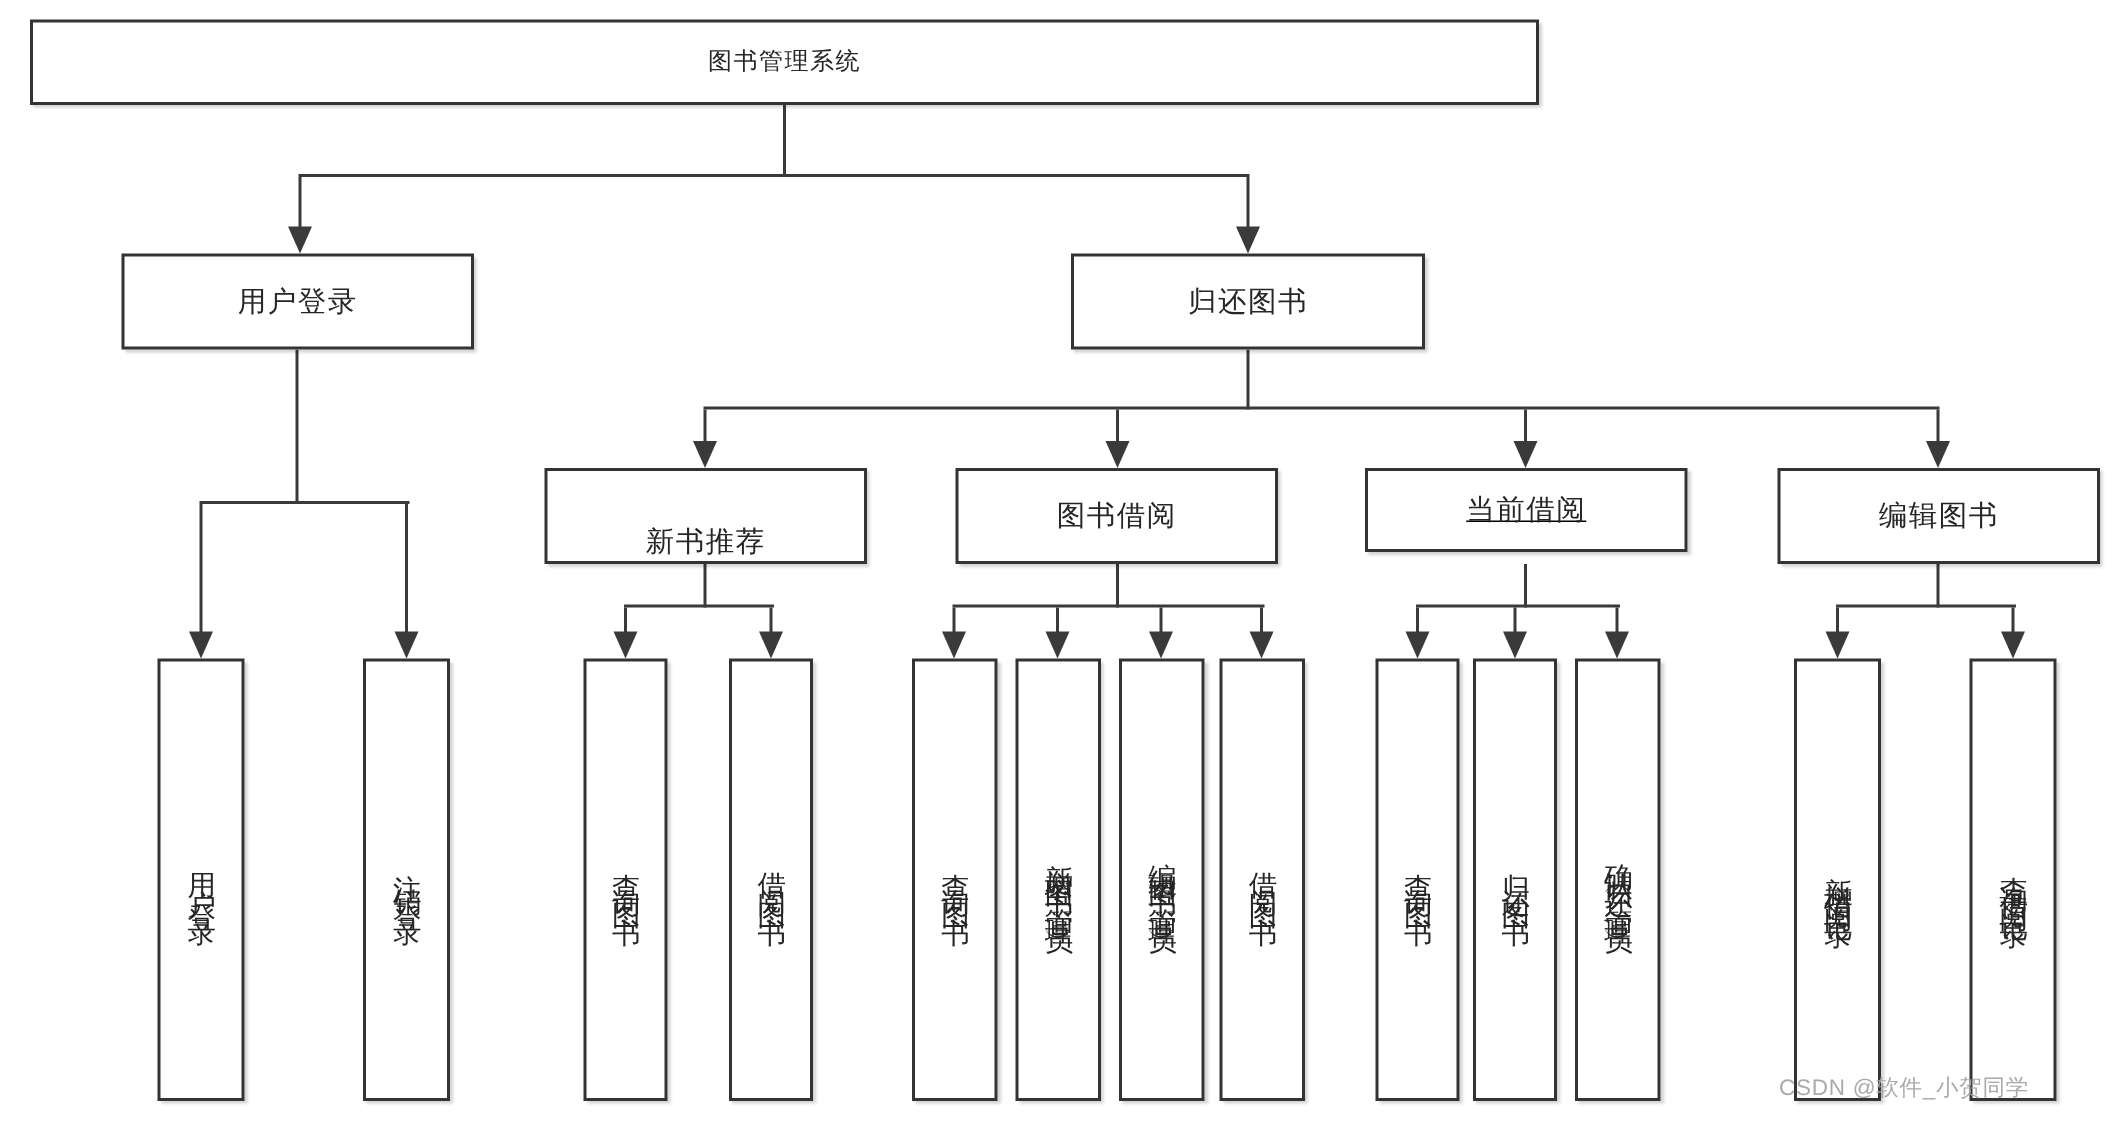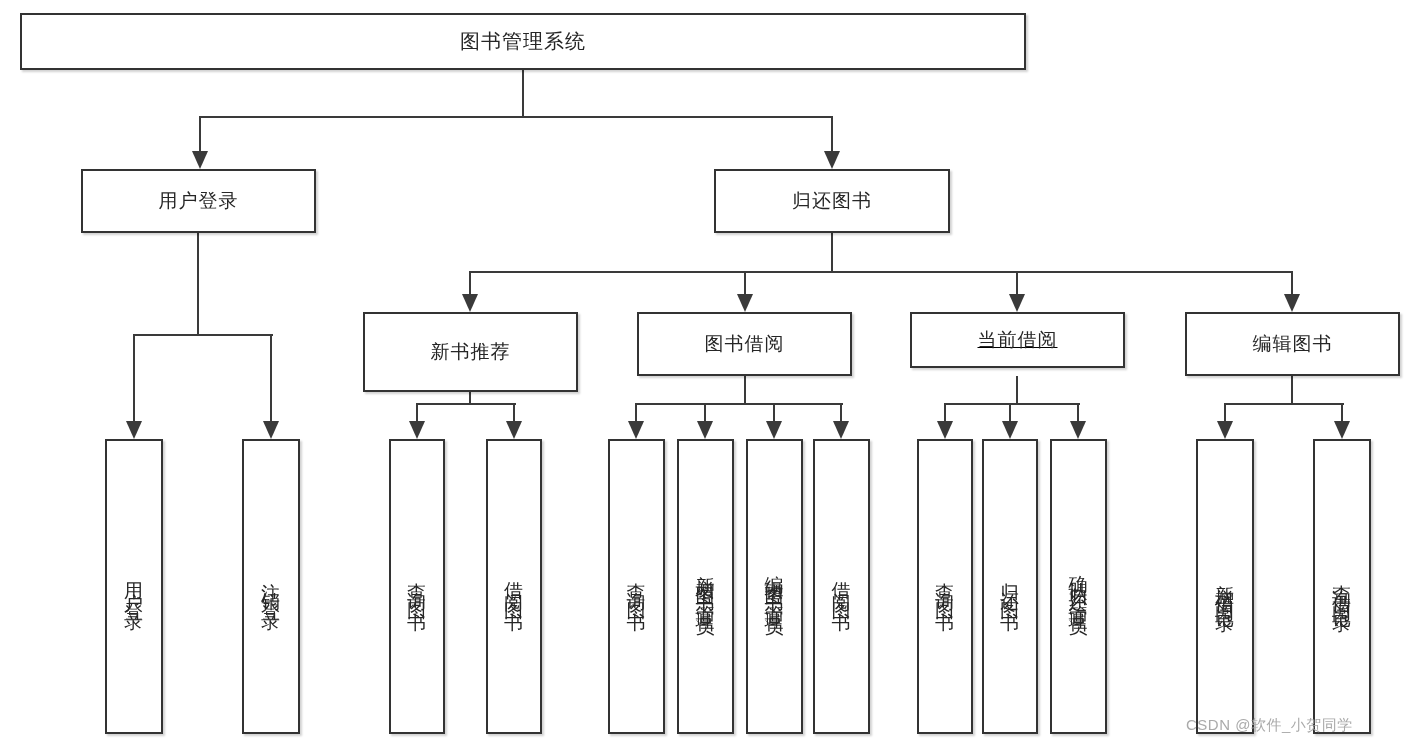--- a/index.html
+++ b/index.html
@@ -25,21 +25,21 @@
     align-items: center;
     justify-content: center;
     z-index: 2;
   }
   .hlabel {
     font-size: 19px;
     color: #262626;
     letter-spacing: 1px;
     white-space: nowrap;
   }
-  .root-label { font-size: 20px; }
+  .root-label { font-size: 16px; }
   .vlabel {
     writing-mode: vertical-rl;
     text-orientation: mixed;
     font-size: 19px;
     color: #262626;
     letter-spacing: 10px;
     line-height: 1;
     white-space: nowrap;
   }
   .vlabel.long { letter-spacing: 6px; }
@@ -102,21 +102,21 @@
   <div class="line" style="left:469px; top:271px; width:824px; height:2px;"></div>
   <div class="line" style="left:469px; top:273px; width:2px; height:22px;"></div>
   <div class="line" style="left:744px; top:273px; width:2px; height:22px;"></div>
   <div class="line" style="left:1016px; top:273px; width:2px; height:22px;"></div>
   <div class="line" style="left:1291px; top:273px; width:2px; height:22px;"></div>
   <div class="arrow" style="left:462px; top:294px;"></div>
   <div class="arrow" style="left:737px; top:294px;"></div>
   <div class="arrow" style="left:1009px; top:294px;"></div>
   <div class="arrow" style="left:1284px; top:294px;"></div>
 
-  <div class="box" style="left:363px; top:312px; width:215px; height:80px;">
+  <div class="box" style="left:363px; top:312px; width:215px; height:64px;align-items:flex-end;">
     <span class="hlabel">新书推荐</span>
   </div>
   <div class="box" style="left:637px; top:312px; width:215px; height:64px;">
     <span class="hlabel">图书借阅</span>
   </div>
   <div class="box" style="left:910px; top:312px; width:215px; height:56px;text-decoration:underline;">
     <span class="hlabel">当前借阅</span>
   </div>
   <div class="box" style="left:1185px; top:312px; width:215px; height:64px;">
     <span class="hlabel">编辑图书</span>

